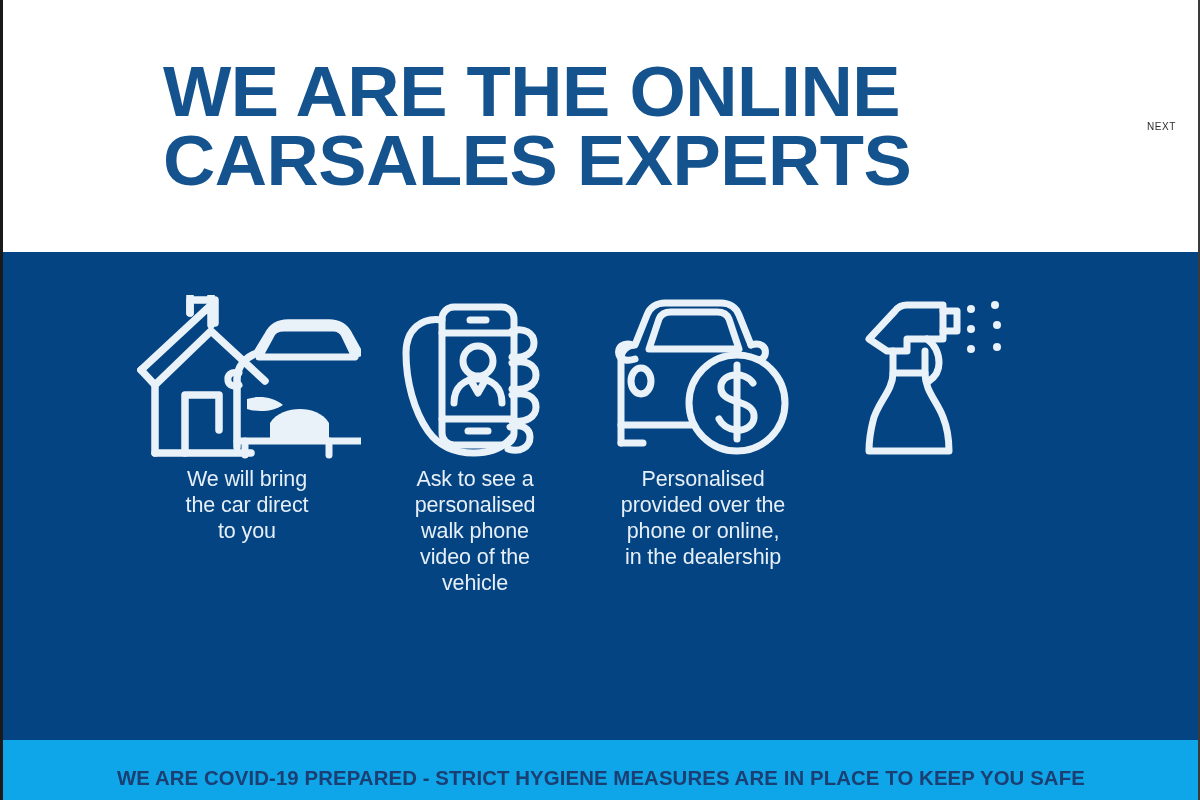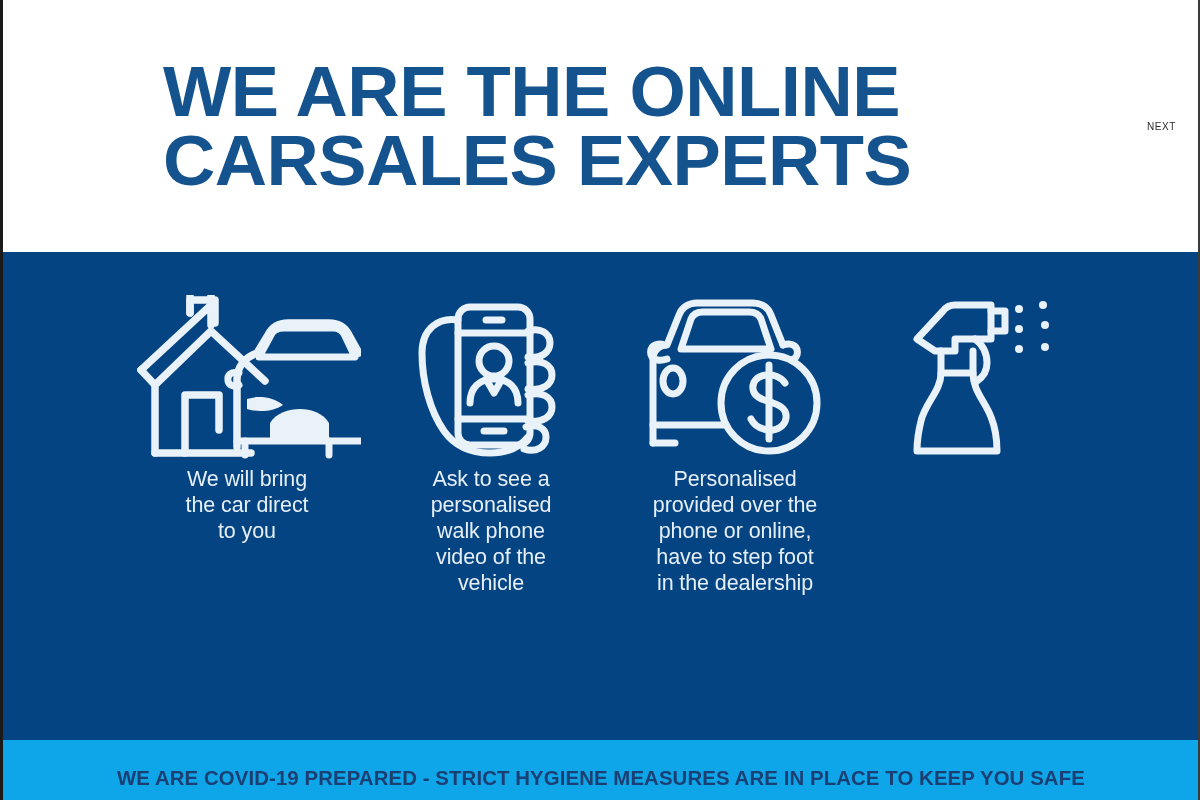--- a/index.html
+++ b/index.html
@@ -69,21 +69,20 @@
 
   .panel-inner {
     position: absolute;
     left: 130px;
     top: 0;
     width: 960px;
     height: 100%;
     display: flex;
     flex-direction: row;
     align-items: flex-start;
-    justify-content: space-between;
   }
 
   .feature {
     width: 228px;
     display: flex;
     flex-direction: column;
     align-items: center;
   }
 
   .icon-wrap {
@@ -248,21 +247,20 @@
                        C119 101 130 103 138 106 C147 109 152 113 151 121
                        C150 129 142 134 133 133 C125 132 119 128 116 122"></path>
               <path d="M134 68 L134 142"></path>
             </g>
           </svg>
         </div>
         <div class="caption">
           <span class="cl">Personalised</span>
           <span class="cl">provided over the</span>
           <span class="cl">phone or online,</span>
-          <span class="cl">have to step foot</span>
           <span class="cl">in the dealership</span>
         </div>
       </div>
 
       <div class="feature">
         <div class="icon-wrap">
           <svg width="160" height="165" viewBox="0 0 160 165">
             <g fill="none" stroke="#EAF2F9" stroke-width="7" stroke-linejoin="round" stroke-linecap="round">
 
               <path d="M18 44 L44 16 C47 12 51 10 56 10 L92 10 L92 44 L56 44 L56 56 L36 56 Z"></path>

